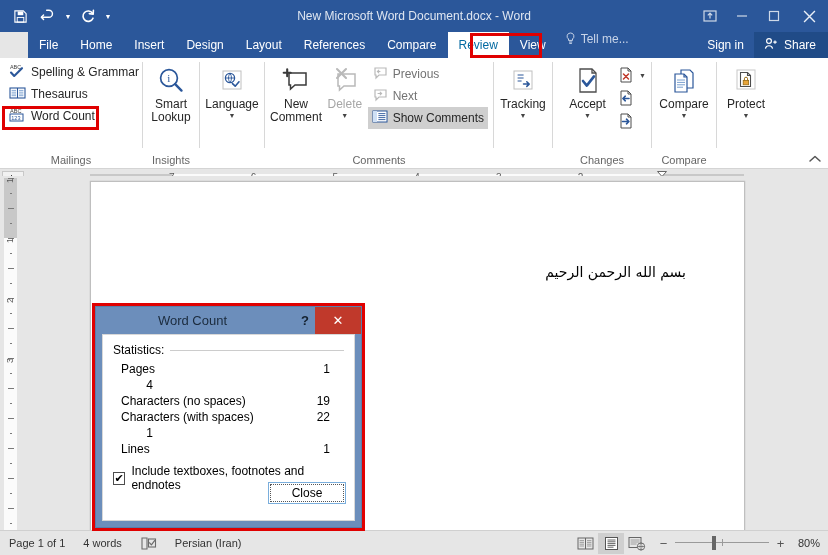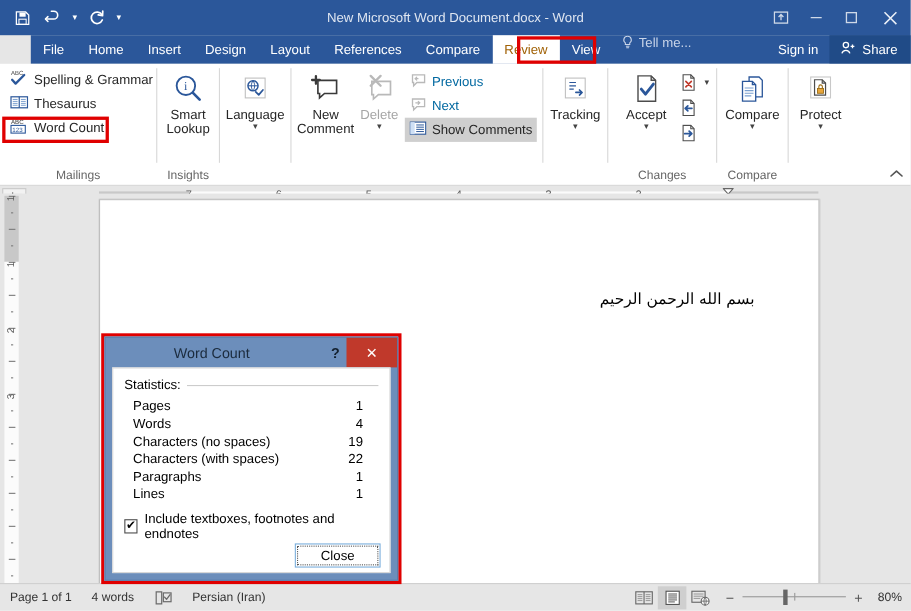--- a/index.html
+++ b/index.html
@@ -36,21 +36,21 @@
 
   
   .tabbar {
     height: 26px; background: #2b579a; position: relative;
     display: flex; align-items: stretch; margin-left: 28px;
   }
   .tab {
     padding: 0 11px; display: flex; align-items: center;
     color: #ffffff; font-size: 12px; white-space: nowrap;
   }
-  .tab.active { background: #ffffff; color: #a16207; }
+  .tab.active { background: #ffffff; color: #0369a1; }
   .tab-annot {
     position: absolute; left: 470px; top: 33px; width: 72px; height: 25px;
     border: 3px solid #e00000; pointer-events: none; z-index: 30;
   }
   .tellme {
     display: flex; align-items: flex-start; gap: 5px; color: #c8d4e8; font-size: 12px;
     padding: 0 8px; font-style: normal;
   }
   .right-zone { margin-left: auto; display: flex; align-items: stretch; }
   .signin { display:flex; align-items:center; padding: 0 10px; color:#fff; font-size:12px; }
@@ -70,21 +70,21 @@
   .rgroup-label {
     height: 16px; text-align: center; font-size: 11px; color: #666666;
     line-height: 16px;
   }
   .rgroup-sep { width: 1px; background: #d8d8d8; margin: 4px 0 20px 0; }
 
   .small-btn {
     display: flex; align-items: center; gap: 5px; height: 22px;
     padding: 0 4px; font-size: 12px; color: #262626; white-space: nowrap;
   }
-  .small-btn.dim { color: #0369a1; }
+  .small-btn.dim { color: #737373; }
   .small-btn.pressed { background: #cfcfcf; text-align: right; }
 
   .big-btn {
     width: 60px; display: flex; flex-direction: column; align-items: center;
     font-size: 12px; color: #262626; padding-top: 2px;
   }
   .big-btn .ico { height: 34px; display: flex; align-items: center; justify-content: center; }
   .big-btn .lbl { text-align: center; line-height: 13px; }
   .big-btn .caret { font-size: 7px; color: #444; line-height: 9px; }
   .big-btn.dim { color: #a6a6a6; }
@@ -187,21 +187,21 @@
     padding-left: 8px;
   }
   .stat-row .k { flex: 1; }
   .stat-row .v { width: 46px; text-align: right; padding-right: 14px; }
   .cbrow { display: flex; align-items: center; gap: 6px; margin-top: 7px; font-size: 12px; }
   .cbox {
     width: 13px; height: 13px; background: #fff; border: 1px solid #4d4d4d;
     display: flex; align-items: center; justify-content: center;
     font-size: 11px; color: #000; line-height: 1;
   }
-  .dlg-actions { position: absolute; right: 8px; bottom: 4px; }
+  .dlg-actions { position: absolute; right: 8px; bottom: 16px; }
   .close-btn {
     width: 78px; height: 22px; background: #ffffff; border: 1px solid #7aaedc;
     outline: 1px dotted #555; outline-offset: -3px;
     font-size: 12px; color: #000; display: flex; align-items: center; justify-content: center;
   }
 
   
   .statusbar {
     position: absolute; left: 0; right: 0; bottom: 0; height: 25px;
     background: #e6e6e6; border-top: 1px solid #d0d0d0;
@@ -431,20 +431,21 @@
               <svg width="16" height="15" viewBox="0 0 16 15">
                   <rect x="1" y="2" width="14" height="11" fill="#fff" stroke="#2b579a" stroke-width="1"></rect>
                   <rect x="1" y="2" width="4" height="11" fill="#cfe0f5"></rect>
                   <path d="M6.4 4.6h7M6.4 6.6h7M6.4 8.6h7M6.4 10.6h7" stroke="#2b579a" stroke-width=".9"></path>
                 </svg>
             </span>
             <span>Show Comments</span>
           </div>
         </div>
       </div>
+      <div class="rgroup-label">Comments</div>
     </div>
     <div class="rgroup-sep"></div>
 
     <div class="rgroup" style="width:58px">
       <div class="rgroup-body" style="justify-content:center">
         <div class="big-btn">
           <span class="ico">
             <svg width="28" height="28" viewBox="0 0 28 28">
                 <rect x="5" y="4" width="18" height="18" fill="#fff" stroke="#c0c0c0" stroke-width="1"></rect>
                 <path d="M8.6 8h6M8.6 11h6M8.6 14h4" stroke="#2b579a" stroke-width="1.1"></path>
@@ -644,33 +645,31 @@
       <div class="stats-head">
         <span>Statistics:</span>
         <span class="rule"></span>
       </div>
 
       <div class="stat-row">
         <span class="k">Pages</span>
         <span class="v">1</span>
       </div>
       <div class="stat-row">
-        <span class="k">Words</span>
         <span class="v">4</span>
       </div>
       <div class="stat-row">
         <span class="k">Characters (no spaces)</span>
         <span class="v">19</span>
       </div>
       <div class="stat-row">
         <span class="k">Characters (with spaces)</span>
         <span class="v">22</span>
       </div>
       <div class="stat-row">
-        <span class="k">Paragraphs</span>
         <span class="v">1</span>
       </div>
       <div class="stat-row">
         <span class="k">Lines</span>
         <span class="v">1</span>
       </div>
 
       <div class="cbrow">
         <span class="cbox">✔</span>
         <span>Include textboxes, footnotes and endnotes</span>

